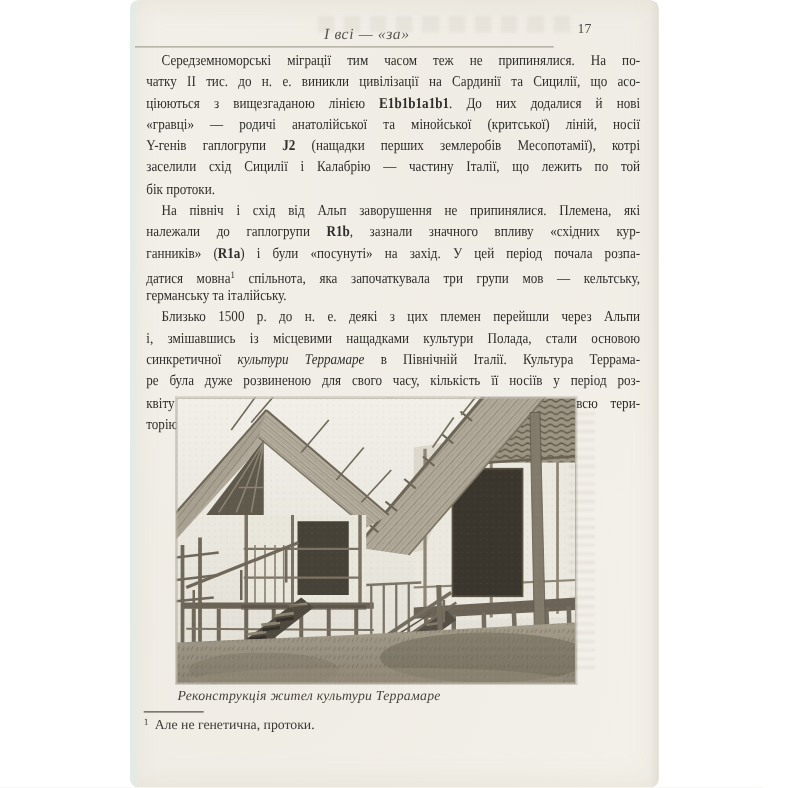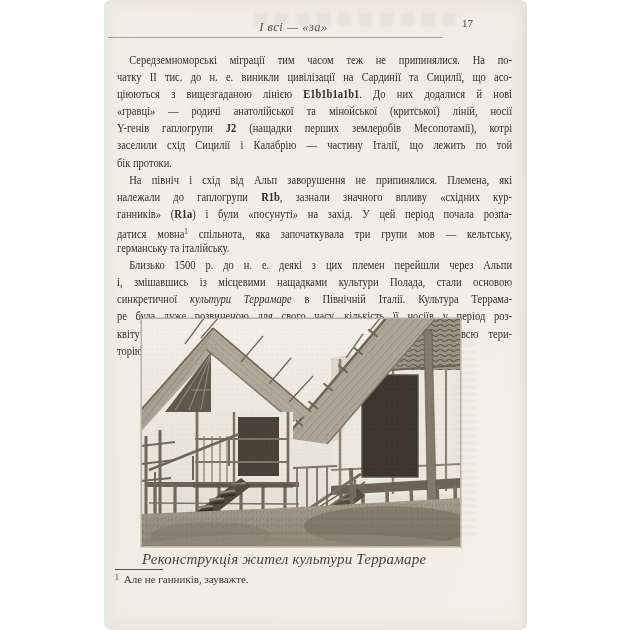--- a/index.html
+++ b/index.html
@@ -20,37 +20,37 @@
         background:linear-gradient(270deg,#e3dfd4,rgba(243,240,233,0));
         border-radius:0 7px 7px 0;}
 
   .header-title{position:absolute;top:20px;left:13px;width:395px;text-align:center;
         transform:translateX(-21px);font-style:italic;font-size:12.5px;
         color:#595650;letter-spacing:.5px;}
   .page-number{position:absolute;top:17px;right:54px;font-size:11px;color:#4a4845;}
   .header-rule{position:absolute;top:37px;left:4px;width:335px;height:1px;
         background:#a8a296;}
 
-  .body-text{position:absolute;top:52px;left:13px;width:395px;
+  .body-text{position:absolute;top:40px;left:13px;width:395px;
         font-size:12px;line-height:17.1px;color:#2f2d29;}
   .line{width:452px;transform:scaleX(0.874);transform-origin:0 0;
         white-space:nowrap;text-align:justify;text-align-last:justify;
         height:17.1px;}
   .line.last{text-align-last:left;}
   .line.first{text-indent:14px;}
   .b{font-weight:bold;}
   .i{font-style:italic;}
   .sup{font-size:8px;vertical-align:4px;}
 
   .photo{position:absolute;left:37px;top:318px;width:320px;height:229px;
         outline:1px solid rgba(150,144,128,.35);}
   .photo svg{display:block;}
 
   .caption{position:absolute;left:38px;top:551px;font-style:italic;
-        font-size:15px;color:#45423c;letter-spacing:.2px;}
+        font-size:11px;color:#45423c;letter-spacing:.2px;}
 
   .fn-rule{position:absolute;left:11px;top:569px;width:48px;height:1px;
         background:#56534c;}
   .footnote{position:absolute;left:11px;top:573px;font-size:11px;color:#3a3834;}
   .footnote .sup{font-size:7.5px;vertical-align:3px;margin-right:5px;}
 
   .bleed-right{position:absolute;left:351px;top:330px;width:21px;height:210px;
         background:repeating-linear-gradient(180deg,rgba(118,112,96,0.12) 0 2px,
                    rgba(118,112,96,0) 2px 7px);
         filter:blur(1px);opacity:.8;}
@@ -295,16 +295,16 @@
       <rect x="0.5" y="0.5" width="319" height="228" fill="none" stroke="#b9b4a7" stroke-width="1"></rect>
     </svg>
   </div>
 
   <div class="bleed-right"></div>
 
   <div class="caption">Реконструкція жител культури Террамаре</div>
 
   <div class="fn-rule"></div>
   <div class="footnote">
-    <span class="sup">1</span><span>Але не ганників, зауважте.</span>
+    <span class="sup">1</span><span>Але не генетична, протоки.</span>
   </div>
 
 </div>
 
 </body></html>

